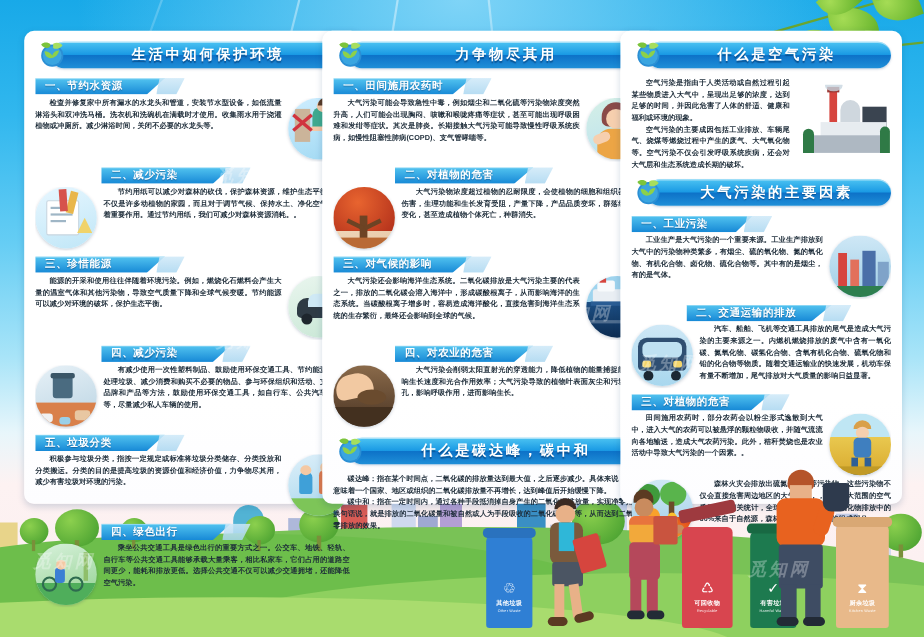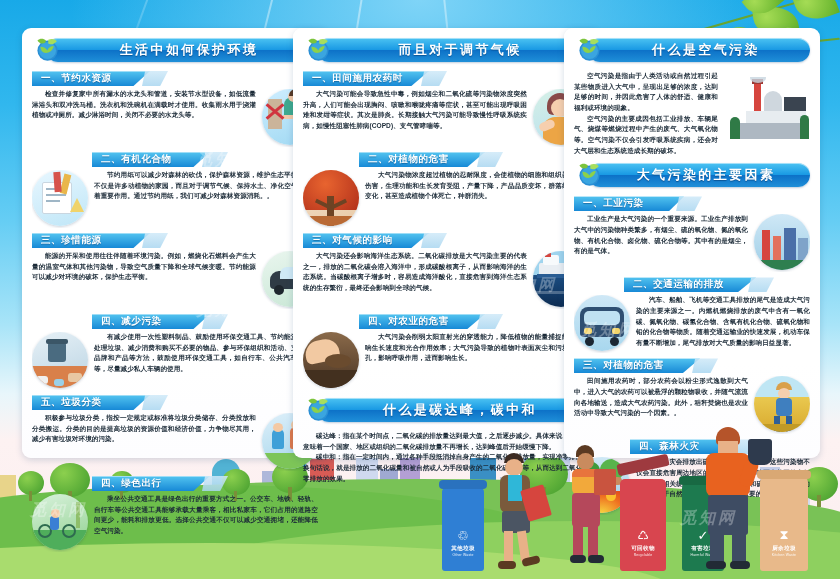--- a/index.html
+++ b/index.html
@@ -245,21 +245,21 @@
           <div style="position:absolute;left:0;top:9px;width:22px;height:3px;background:#d1343f;transform:rotate(40deg);"></div>
           <div style="position:absolute;left:0;top:9px;width:22px;height:3px;background:#d1343f;transform:rotate(-40deg);"></div>
         </div>
       </div>
       <div class="para">检查并修复家中所有漏水的水龙头和管道，安装节水型设备，如低流量淋浴头和双冲洗马桶。洗衣机和洗碗机在满载时才使用。收集雨水用于浇灌植物或冲厕所。减少淋浴时间，关闭不必要的水龙头等。</div>
     </div>
 
     <div class="subhead">
       <div class="subhead-shape" style="left:60px;width:118px;"></div>
         <div class="subhead-tail" style="left:170px;"></div>
-      <span class="subhead-text" style="left:69px;">二、有机化合物</span>
+      <span class="subhead-text" style="left:69px;">二、减少污染</span>
     </div>
     <div class="block">
       <div class="bubble b-left" style="background:linear-gradient(160deg,#e8f7ff,#bfe6f7);">
         <div style="position:absolute;left:10px;top:12px;width:30px;height:32px;background:#fff;border:1px solid #c9d6e0;border-radius:2px;"></div>
         <div style="position:absolute;left:14px;top:18px;width:20px;height:2px;background:#9fb6c6;"></div>
         <div style="position:absolute;left:14px;top:24px;width:20px;height:2px;background:#9fb6c6;"></div>
         <div style="position:absolute;left:14px;top:30px;width:14px;height:2px;background:#9fb6c6;"></div>
         <div style="position:absolute;left:30px;top:4px;width:7px;height:20px;background:#e9b64a;transform:rotate(14deg);"></div>
         <div style="position:absolute;left:22px;top:2px;width:7px;height:20px;background:#d6534c;transform:rotate(-4deg);"></div>
         <div style="position:absolute;left:38px;top:28px;width:14px;height:14px;background:#f0d36a;clip-path:polygon(50% 0,100% 100%,0 100%);"></div>
@@ -339,21 +339,21 @@
   <div class="panel" id="panel-mid">
     <div class="banner">
       <svg class="globe-icon" viewBox="0 0 40 36">
         <ellipse cx="20" cy="20" rx="13" ry="13" fill="#2b8fd4"></ellipse>
         <path d="M9 20a11 11 0 0 0 22 0 11 11 0 0 0-22 0z" fill="#3aa5e0"></path>
         <path d="M11 15c4 0 7 2 9 5 1-4 4-6 8-6-1 6-6 9-10 9s-7-3-7-8z" fill="#8dd14a"></path>
         <path d="M21 6c4-2 9-1 11 2-3 4-8 5-11 3z" fill="#a6de5e"></path>
         <path d="M18 7c-3-3-8-3-11 0 2 4 7 5 10 3z" fill="#7cc43c"></path>
       </svg>
       <div class="banner-bar">
-        <span class="banner-title">而且对于调节气候</span>
+        <span class="banner-title">力争物尽其用</span>
       </div>
     </div>
 
     <div class="subhead">
       <div class="subhead-shape" style="width:126px;"></div>
         <div class="subhead-tail" style="left:118px;"></div>
       <span class="subhead-text">一、田间施用农药时</span>
     </div>
     <div class="block">
       <div class="bubble b-right" style="background:linear-gradient(160deg,#d6f0e6,#b6dff0);">
@@ -513,25 +513,20 @@
         <div style="position:absolute;left:22px;top:6px;width:16px;height:8px;background:#d9a04a;border-radius:8px 8px 0 0;"></div>
         <div style="position:absolute;left:24px;top:12px;width:12px;height:11px;border-radius:50%;background:#f6cfae;"></div>
         <div style="position:absolute;left:22px;top:22px;width:16px;height:18px;background:#3f7fbf;border-radius:4px;"></div>
         <div style="position:absolute;left:20px;bottom:0;width:6px;height:16px;background:#2f5f96;"></div>
         <div style="position:absolute;left:32px;bottom:0;width:6px;height:16px;background:#2f5f96;"></div>
         <div style="position:absolute;left:0;bottom:0;width:56px;height:8px;background:#c19a26;"></div>
       </div>
       <div class="para">田间施用农药时，部分农药会以粉尘形式逸散到大气中，进入大气的农药可以被悬浮的颗粒物吸收，并随气流流向各地输送，造成大气农药污染。此外，秸秆焚烧也是农业活动中导致大气污染的一个因素。。</div>
     </div>
 
-    <div class="subhead">
-      <div class="subhead-shape" style="left:56px;width:110px;"></div>
-        <div class="subhead-tail" style="left:158px;"></div>
-      <span class="subhead-text" style="left:65px;">四、森林火灾</span>
-    </div>
     <div class="block">
       <div class="bubble b-left" style="background:linear-gradient(180deg,#cfe8f6,#9ecde6);">
         <div style="position:absolute;left:4px;top:4px;width:22px;height:20px;border-radius:50%;background:#3f9a3c;"></div>
         <div style="position:absolute;left:26px;top:2px;width:24px;height:22px;border-radius:50%;background:#59b44c;"></div>
         <div style="position:absolute;left:12px;top:20px;width:5px;height:16px;background:#6b4a2a;"></div>
         <div style="position:absolute;left:34px;top:20px;width:5px;height:16px;background:#6b4a2a;"></div>
         <div style="position:absolute;left:0;bottom:0;width:56px;height:22px;background:radial-gradient(ellipse at 50% 100%,#f7d23f,#ef6f1f 55%,#d83a1c);"></div>
         <div style="position:absolute;left:14px;bottom:14px;width:12px;height:16px;background:#f9a12b;border-radius:50% 50% 40% 40%;"></div>
         <div style="position:absolute;left:32px;bottom:12px;width:10px;height:14px;background:#fbc02d;border-radius:50% 50% 40% 40%;"></div>
       </div>

